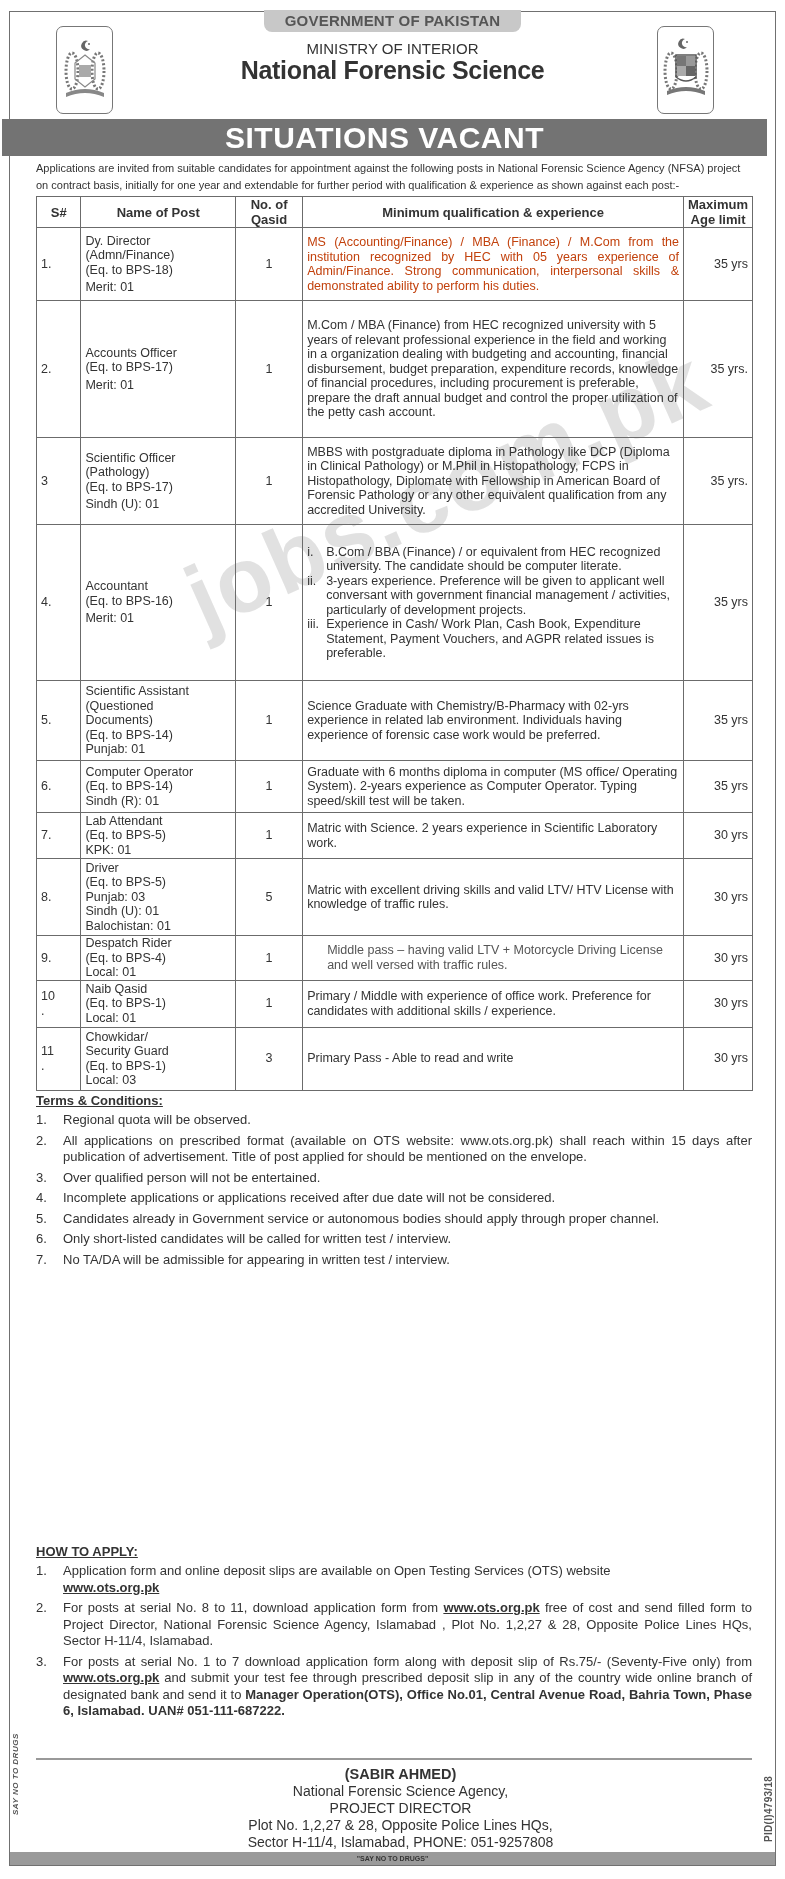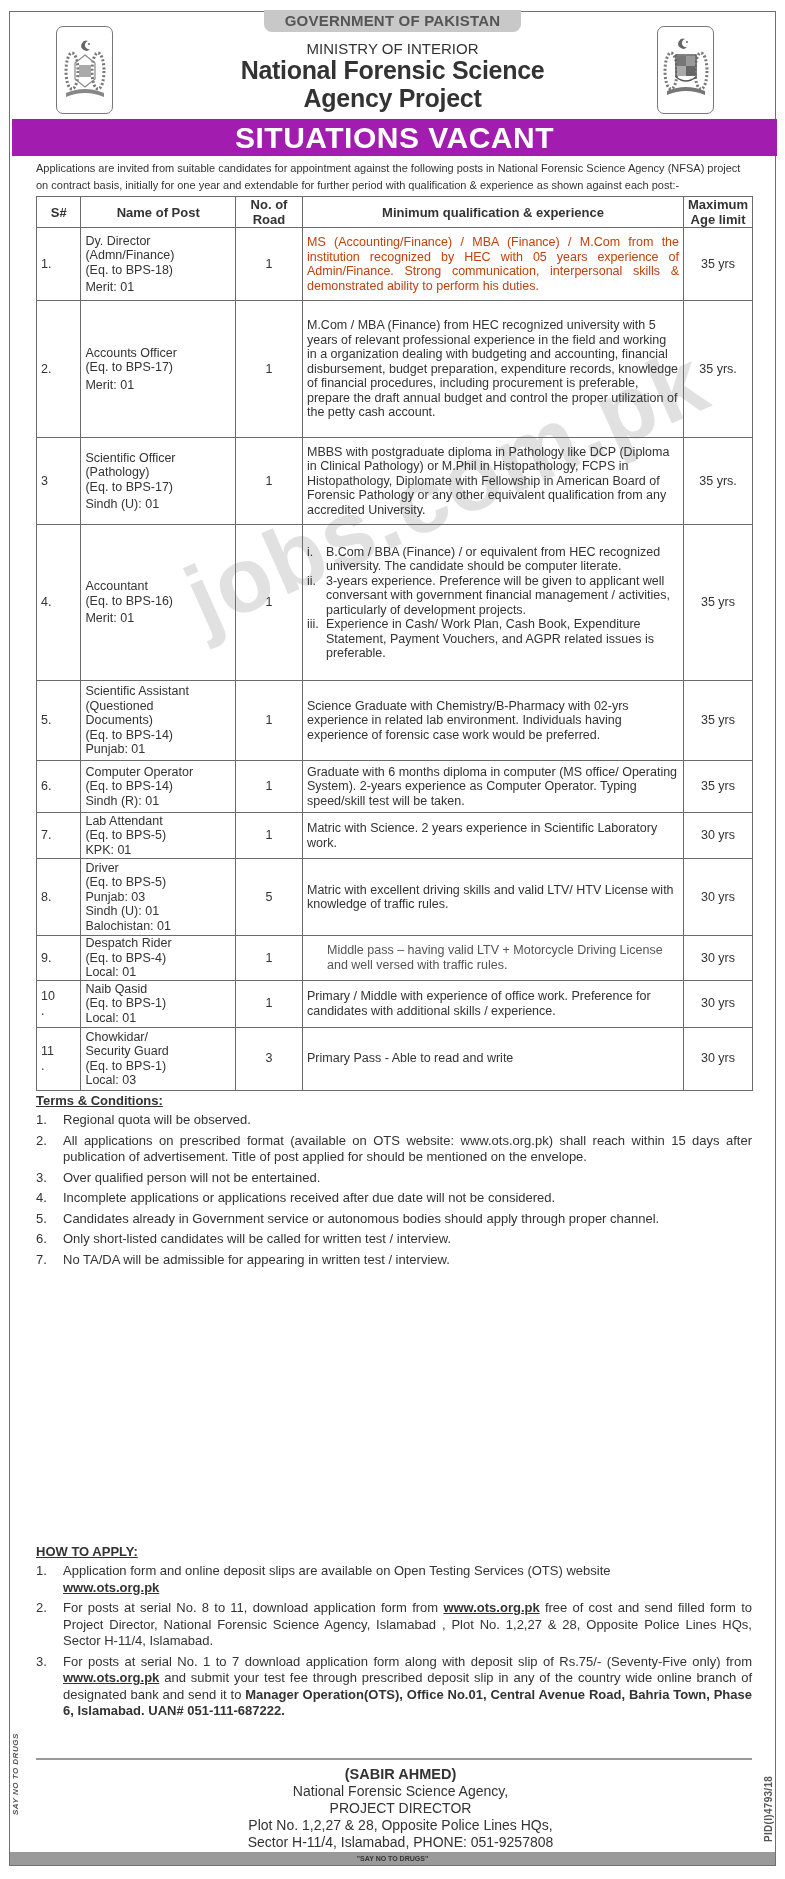--- a/index.html
+++ b/index.html
@@ -10,32 +10,32 @@
   .gov-tab { position: absolute; left: 264px; top: 10px; width: 257px; height: 22px;
              background: #c8c8c8; border-radius: 0 0 8px 8px; text-align: center;
              font-weight: bold; font-size: 15px; line-height: 22px; color: #555; letter-spacing: 0.2px; }
   .emblem { position: absolute; top: 26px; width: 55px; height: 86px; border: 1.2px solid #777;
             border-radius: 7px; background: #fff; display: flex; align-items: center; justify-content: center; }
   .emblem.left { left: 56px; }
   .emblem.right { left: 657px; }
   .ministry { position: absolute; left: 0; width: 785px; top: 40px; text-align: center; font-size: 15px; color: #333; }
   .agency { position: absolute; left: 0; width: 785px; top: 56px; text-align: center; font-size: 25px;
             line-height: 28px; font-weight: bold; color: #333; letter-spacing: -0.3px; }
-  .vacant-bar { position: absolute; left: 12px; top: 119px; width: 765px; height: 37px; background: #a21caf;
+  .vacant-bar { position: absolute; left: 2px; top: 119px; width: 765px; height: 37px; background: #737373;
                 color: #fff; font-size: 30px; font-weight: bold; text-align: center; line-height: 38px; letter-spacing: 0.5px; }
   .intro { position: absolute; left: 36px; top: 160px; width: 716px; font-size: 11px; line-height: 16.5px; color: #333; }
   table.posts { position: absolute; left: 36px; top: 196px; width: 717px; border-collapse: collapse;
                 font-size: 12.5px; line-height: 14.5px; color: #333; }
   table.posts th, table.posts td { border: 1.2px solid #6b6b6b; padding: 0 4px; vertical-align: middle; }
   table.posts th { font-weight: bold; font-size: 13px; line-height: 15px; text-align: center; height: 30px; color: #333; }
   td.sn { text-align: left; width: 28px; padding-left: 6px; }
   td.name { width: 140px; padding-left: 9px; margin-left: 30px; }
   td.num { width: 52px; text-align: center; }
   td.qual { width: 372px; padding-left: 9px; padding-right: 8px; }
-  td.age { text-align: center; }
+  td.age { text-align: right; }
   .merit { margin-top: 3px; display: block; }
   ol.roman { list-style: none; margin: 0; padding: 0; }
   ol.roman li { position: relative; padding-left: 19px; }
   ol.roman li .rn { position: absolute; left: 0; }
   .watermark { position: absolute; left: 170px; top: 555px; font-size: 92px; font-weight: bold; color: rgba(200,200,200,0.55);
                transform: rotate(-24deg); transform-origin: left top; pointer-events: none; letter-spacing: 2px; }
   .section-title { position: absolute; left: 36px; font-weight: bold; font-size: 13px; text-decoration: underline; color: #333; }
   .list { position: absolute; left: 36px; width: 716px; font-size: 13px; line-height: 16.5px; color: #333; }
   .list .item { position: relative; padding-left: 27px; margin-bottom: 4px; text-align: justify; }
   .list .item .n { position: absolute; left: 0; }
@@ -81,37 +81,36 @@
     <rect x="23" y="21" width="9" height="10" fill="#999"></rect>
     <rect x="14" y="31" width="9" height="10" fill="#aaa"></rect>
     <rect x="23" y="31" width="9" height="10" fill="#666"></rect>
     <path d="M4 56 Q23 48 42 56 L42 60 Q23 52 4 60z" fill="#777"></path>
   </svg>
 </div>
 
 <div class="ministry">MINISTRY OF INTERIOR</div>
 <div class="agency">
   <div>National Forensic Science</div>
-  <div>Agency Project</div>
 </div>
 
 <div class="vacant-bar">SITUATIONS VACANT</div>
 
 <div class="intro">Applications are invited from suitable candidates for appointment against the following posts in National Forensic Science Agency (NFSA) project on contract basis, initially for one year and extendable for further period with qualification &amp; experience as shown against each post:-</div>
 
 <div class="watermark">jobs.com.pk</div>
 
 <table class="posts">
   <thead>
     <tr>
       <th style="width:37px">S#</th>
       <th style="width:150px">Name of Post</th>
       <th style="width:60px">
         <div>No. of</div>
-        <div>Road</div>
+        <div>Qasid</div>
       </th>
       <th style="width:382px">Minimum qualification &amp; experience</th>
       <th>
         <div>Maximum</div>
         <div>Age limit</div>
       </th>
     </tr>
   </thead>
   <tbody>
 

